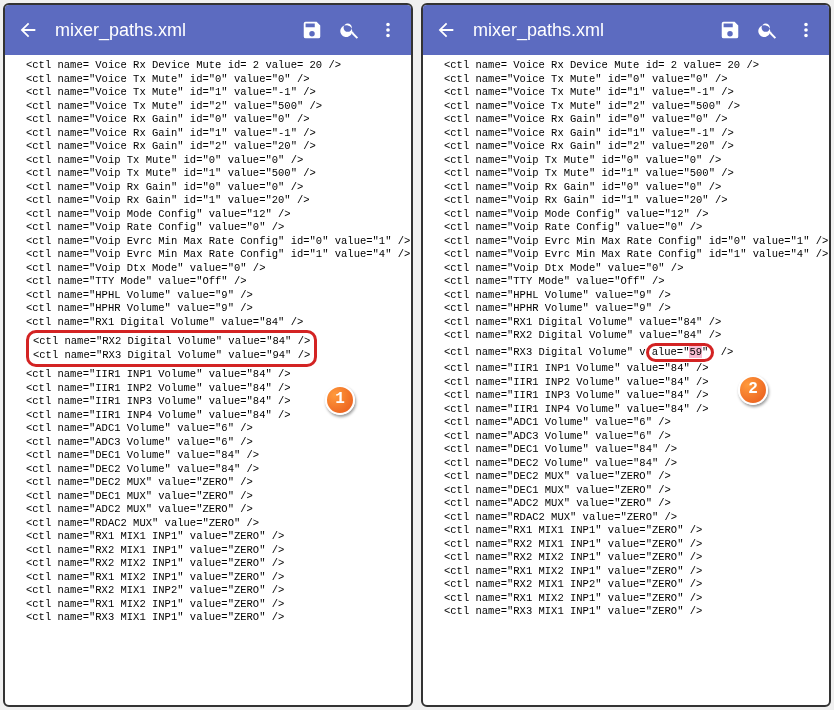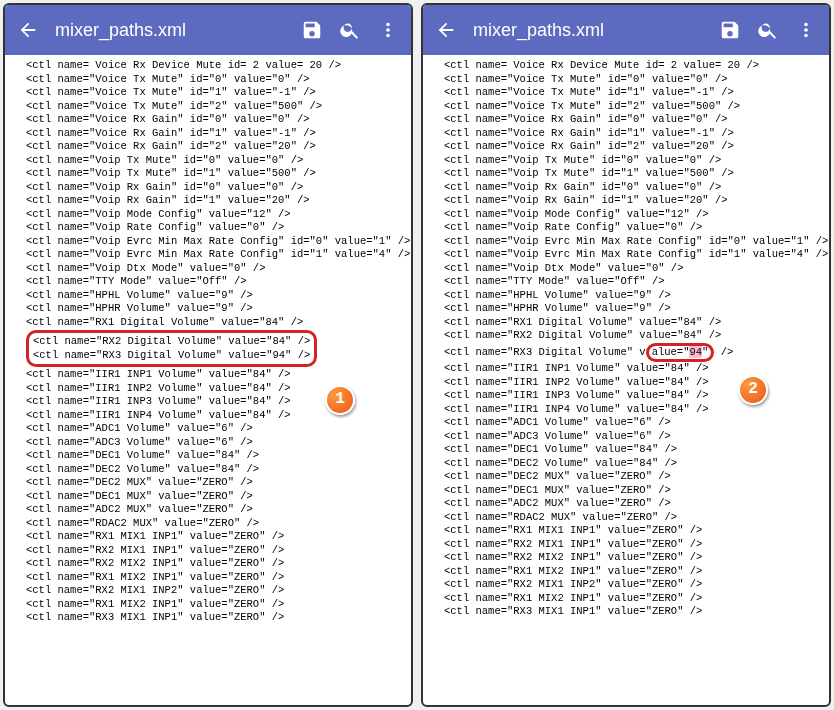--- a/index.html
+++ b/index.html
@@ -209,21 +209,21 @@
         <span class="line">&lt;ctl name="Voip Rate Config" value="0" /&gt;</span>
         <span class="line">&lt;ctl name="Voip Evrc Min Max Rate Config" id="0" value="1" /&gt;</span>
         <span class="line">&lt;ctl name="Voip Evrc Min Max Rate Config" id="1" value="4" /&gt;</span>
         <span class="line">&lt;ctl name="Voip Dtx Mode" value="0" /&gt;</span>
         <span class="line">&lt;ctl name="TTY Mode" value="Off" /&gt;</span>
         <span class="line">&lt;ctl name="HPHL Volume" value="9" /&gt;</span>
         <span class="line">&lt;ctl name="HPHR Volume" value="9" /&gt;</span>
         <span class="line">&lt;ctl name="RX1 Digital Volume" value="84" /&gt;</span>
       </div>
     <span class="line">&lt;ctl name="RX2 Digital Volume" value="84" /&gt;</span>
-    <span class="line"><span>&lt;ctl name="RX3 Digital Volume"  v</span><span class="hl-part"><span>alue="</span><span class="sel94">94</span><span>"</span></span><span> /&gt;</span></span>
+    <span class="line"><span>&lt;ctl name="RX3 Digital Volume"  v</span><span class="hl-part"><span>alue="</span><span class="sel94">59</span><span>"</span></span><span> /&gt;</span></span>
     <span class="line">&lt;ctl name="IIR1 INP1 Volume" value="84" /&gt;</span>
     <div id="lbot2">
         <span class="line">&lt;ctl name="IIR1 INP2 Volume" value="84" /&gt;</span>
         <span class="line">&lt;ctl name="IIR1 INP3 Volume" value="84" /&gt;</span>
         <span class="line">&lt;ctl name="IIR1 INP4 Volume" value="84" /&gt;</span>
         <span class="line">&lt;ctl name="ADC1 Volume" value="6" /&gt;</span>
         <span class="line">&lt;ctl name="ADC3 Volume" value="6" /&gt;</span>
         <span class="line">&lt;ctl name="DEC1 Volume" value="84" /&gt;</span>
         <span class="line">&lt;ctl name="DEC2 Volume" value="84" /&gt;</span>
         <span class="line">&lt;ctl name="DEC2 MUX" value="ZERO" /&gt;</span>

